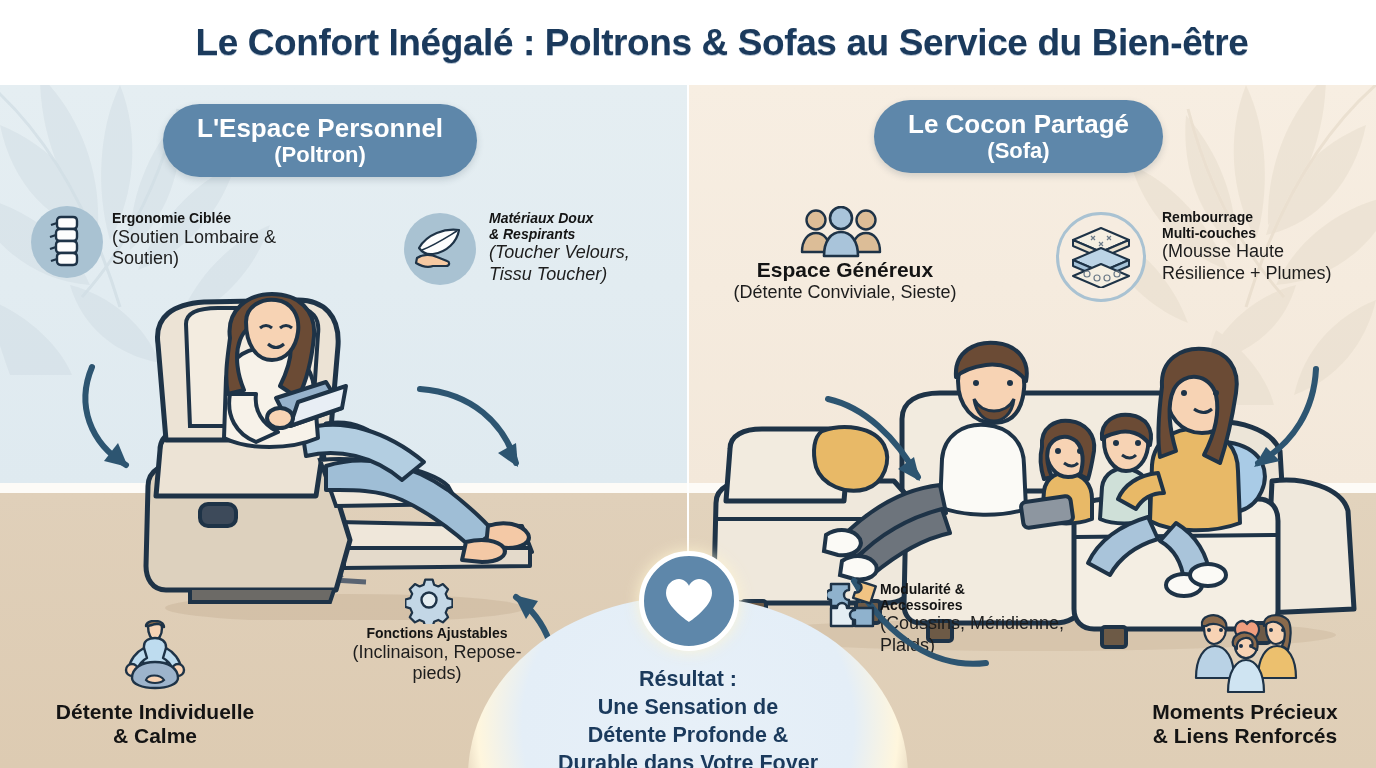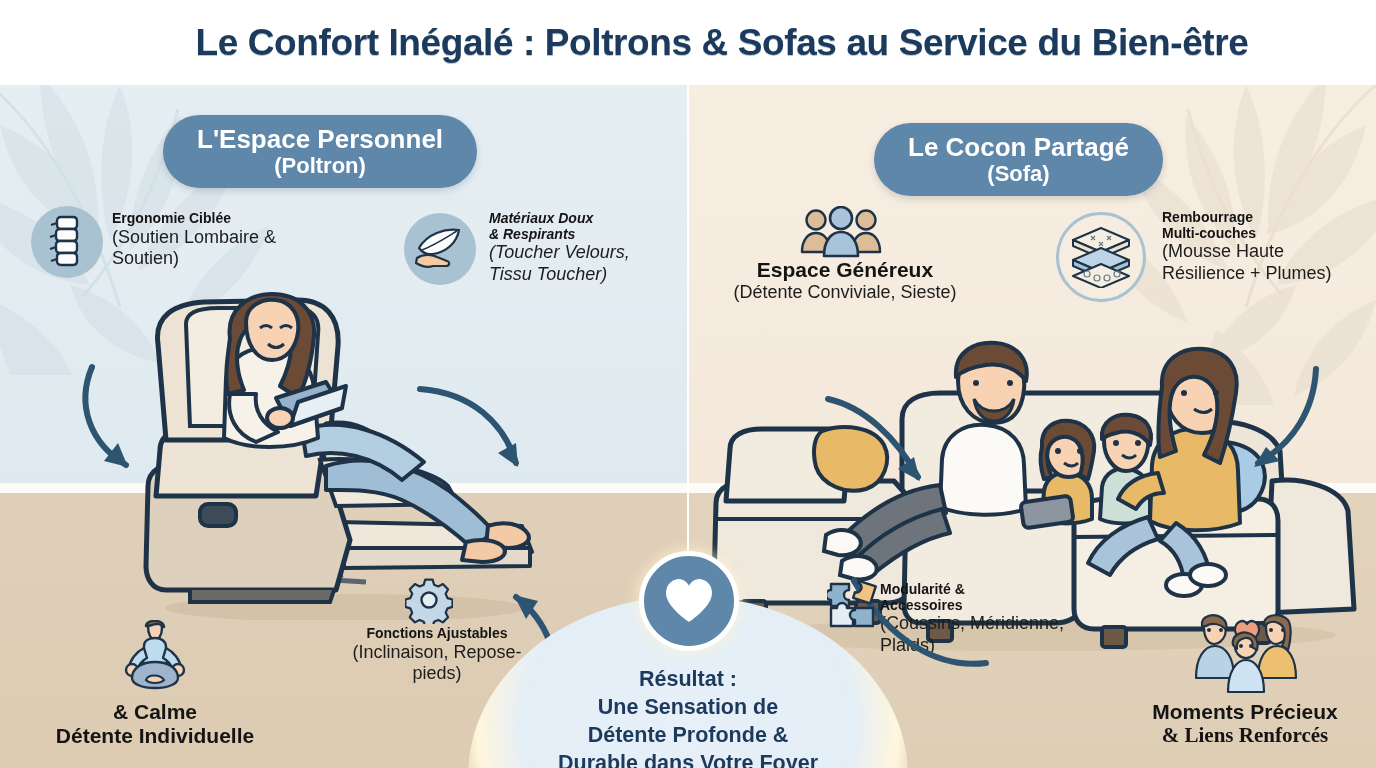--- a/index.html
+++ b/index.html
@@ -31,25 +31,25 @@
 
   
   .leaves{position:absolute;opacity:.55;pointer-events:none;}
   .leaves.tl{left:-30px;top:-10px;}
   .leaves.tr{right:-20px;top:-10px;}
 
   
   .pill{position:absolute;z-index:20;background:#5e87aa;border-radius:40px;
     box-shadow:0 3px 7px rgba(40,60,80,.18);
     display:flex;flex-direction:column;align-items:center;justify-content:center;
-    color:#fff;padding:10px 34px;margin-top:11px;}
+    color:#fff;padding:10px 34px;}
   .pill .l1{font-size:26px;font-weight:bold;line-height:1.08;white-space:nowrap;}
   .pill .l2{font-size:22px;font-weight:bold;line-height:1.15;}
   .pill-left{left:163px;top:104px;}
-  .pill-right{left:874px;top:112px;}
+  .pill-right{left:874px;top:100px;}
 
   
   .feat{position:absolute;z-index:22;}
   .feat .ttl{font-size:14px;font-weight:bold;color:#141414;line-height:1.12;}
   .feat .sub{font-size:18px;font-weight:normal;color:#1d1d1d;line-height:1.18;}
   .feat.center{text-align:center;}
 
   .icon-circle{position:absolute;border-radius:50%;display:flex;align-items:center;
     justify-content:center;z-index:21;}
   .ic-blue{background:#a9c2d2;}
@@ -356,22 +356,22 @@
       <path d="M26 26 C26 20 32 18 37 18 C43 18 48 21 48 27 L49 44 L25 44 Z" fill="#bedcef" stroke="#1e3347" stroke-width="2.4" stroke-linejoin="round"></path>
       <path d="M26 28 C18 32 12 40 11 48 L19 50 C21 44 25 40 29 38 Z" fill="#bedcef" stroke="#1e3347" stroke-width="2.4" stroke-linejoin="round"></path>
       <path d="M48 28 C56 32 62 40 63 48 L55 50 C53 44 49 40 45 38 Z" fill="#bedcef" stroke="#1e3347" stroke-width="2.4" stroke-linejoin="round"></path>
       <circle cx="14" cy="50" r="6" fill="#f7d3b4" stroke="#1e3347" stroke-width="2.4"></circle>
       <circle cx="60" cy="50" r="6" fill="#f7d3b4" stroke="#1e3347" stroke-width="2.4"></circle>
       <path d="M14 58 C14 48 24 42 37 42 C50 42 60 48 60 58 C60 64 50 68 37 68 C24 68 14 64 14 58 Z" fill="#9db4cc" stroke="#1e3347" stroke-width="2.4"></path>
       <path d="M28 60 C30 54 42 54 46 60 C42 64 32 64 28 60 Z" fill="#f7d3b4" stroke="#1e3347" stroke-width="2.2"></path>
     </svg>
   </div>
   <div class="feat f-det">
+    <div class="ttl" style="font-size:21px;">Détente Individuelle</div>
     <div class="ttl" style="font-size:21px;">&amp; Calme</div>
-    <div class="ttl" style="font-size:21px;">Détente Individuelle</div>
   </div>
 
   <div style="position:absolute;left:800px;top:206px;z-index:24;">
     <svg width="82" height="52" viewBox="0 0 82 52">
       <circle cx="16" cy="14" r="9.5" fill="#dcbd97" stroke="#1e3347" stroke-width="2.4"></circle>
       <path d="M2 46 C2 34 8 27 16 27 C24 27 30 34 30 46 Z" fill="#dcbd97" stroke="#1e3347" stroke-width="2.4" stroke-linejoin="round"></path>
       <circle cx="66" cy="14" r="9.5" fill="#dcbd97" stroke="#1e3347" stroke-width="2.4"></circle>
       <path d="M52 46 C52 34 58 27 66 27 C74 27 80 34 80 46 Z" fill="#dcbd97" stroke="#1e3347" stroke-width="2.4" stroke-linejoin="round"></path>
       <circle cx="41" cy="12" r="11" fill="#a9c4da" stroke="#1e3347" stroke-width="2.6"></circle>
       <path d="M24 50 C24 35 31 26 41 26 C51 26 58 35 58 50 Z" fill="#a9c4da" stroke="#1e3347" stroke-width="2.6" stroke-linejoin="round"></path>
@@ -443,21 +443,21 @@
       <circle cx="19" cy="18" r="2" fill="#1e3347"></circle>
         <circle cx="31" cy="18" r="2" fill="#1e3347"></circle>
       <circle cx="81" cy="18" r="2" fill="#1e3347"></circle>
         <circle cx="93" cy="18" r="2" fill="#1e3347"></circle>
       <circle cx="51" cy="34" r="2" fill="#1e3347"></circle>
         <circle cx="61" cy="34" r="2" fill="#1e3347"></circle>
     </svg>
   </div>
   <div class="feat f-mom">
     <div class="ttl" style="font-size:21px;">Moments Précieux</div>
-    <div class="ttl" style="font-size:21px;font-family:Liberation Serif, serif;">&amp; Liens Renforcés</div>
+    <div class="ttl" style="font-size:21px;">&amp; Liens Renforcés</div>
   </div>
 
   <div class="glow"></div>
   <div class="heart-badge">
     <svg width="50" height="46" viewBox="0 0 50 46">
       <path d="M25 44 C25 44 2 29 2 15 C2 6 9 1 15 1 C20 1 24 5 25 8 C26 5 30 1 35 1 C41 1 48 6 48 15 C48 29 25 44 25 44 Z" fill="#ffffff"></path>
     </svg>
   </div>
   <div class="result-text">
     <div>Résultat :</div>

